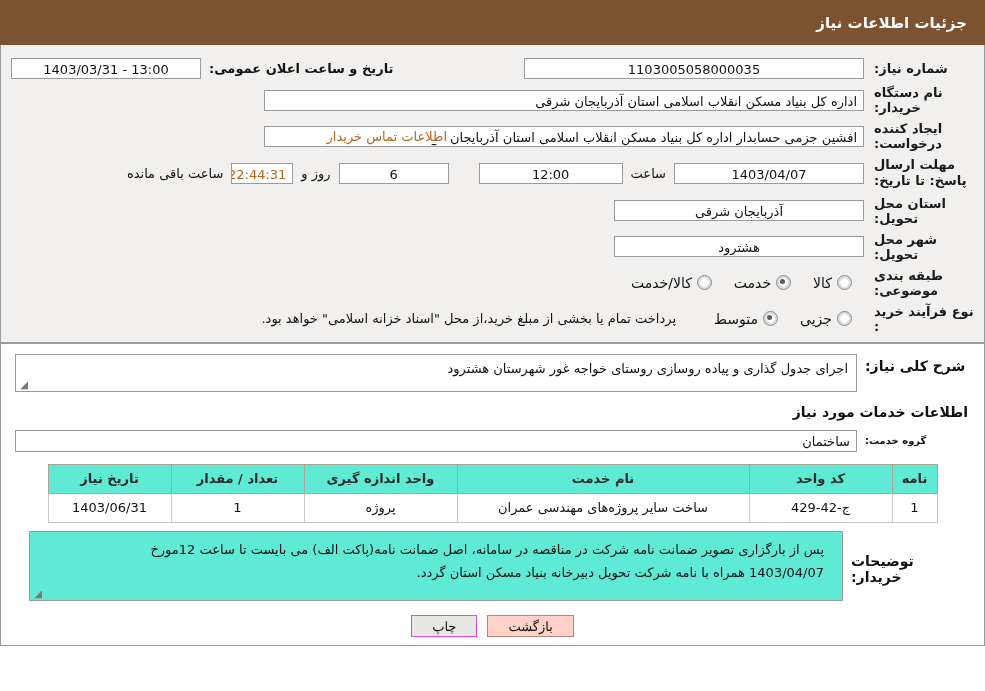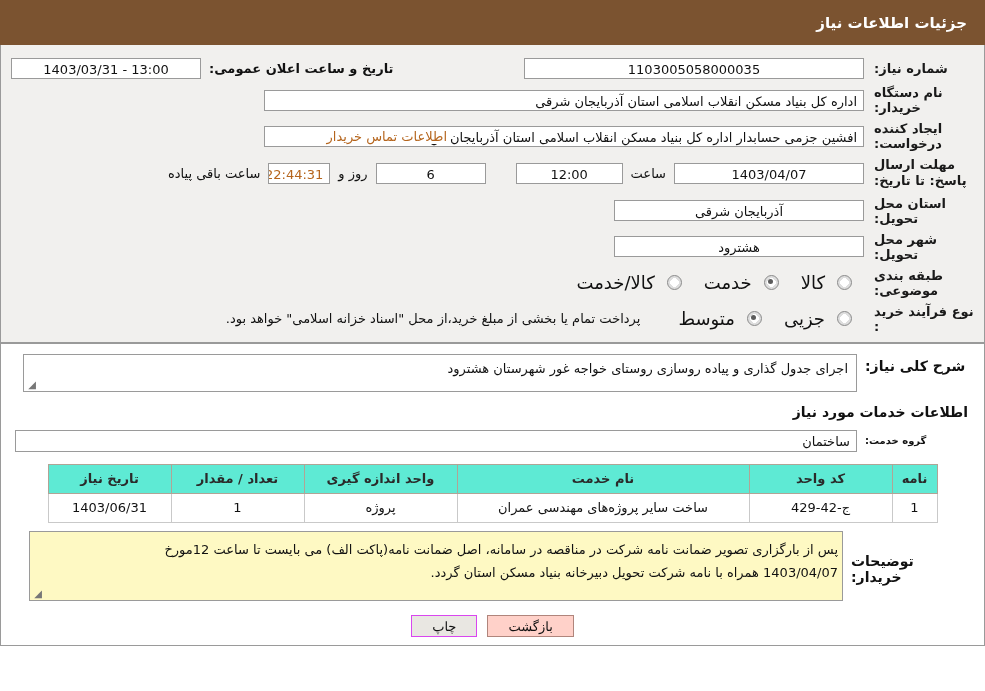--- a/index.html
+++ b/index.html
@@ -128,23 +128,22 @@
   }
 
   
   .radio-group {
     display: flex;
     align-items: center;
     gap: 22px;
   }
   .radio-item {
     display: flex;
-    align-items: center;
-    gap: 12px;
-    font-size: 18px;
+    gap: 5px;
+    font-size: 14px;
     white-space: nowrap;
   }
   .radio {
     width: 13px; height: 13px;
     border-radius: 50%;
     border: 1px solid #8a8a8a;
     background: radial-gradient(#ffffff 0 45%, #dedede 46% 100%);
     display: inline-block;
     position: relative;
     flex: none;
@@ -181,21 +180,20 @@
   .textarea {
     border: 1px solid #9a9a9a;
     background: #ffffff;
     flex: 1 1 auto;
     min-height: 38px;
     padding: 4px 8px;
     font-size: 13px;
     line-height: 1.5;
     position: relative;
     box-sizing: border-box;
-    margin-left: 8px;
   }
   .resize-h {
     position: absolute;
     left: 2px;
     bottom: 1px;
     width: 10px; height: 10px;
     color: #777;
     font-size: 10px;
     line-height: 10px;
   }
@@ -253,24 +251,24 @@
     font-weight: bold;
     font-size: 14px;
     width: 105px;
     text-align: left;
     padding-left: 8px;
     flex: none;
     padding-top: 22px;
   }
   .notes-box {
     border: 1px solid #9a9a9a;
-    background: #fef9c3;
+    background: #5eead4;
     flex: 1 1 auto;
     min-height: 70px;
-    padding: 6px 4px;
+    padding: 6px 18px;
     font-size: 13px;
     line-height: 1.8;
     position: relative;
     box-sizing: border-box;
   }
 
   
   .footer {
     display: flex;
     justify-content: center;
@@ -335,26 +333,26 @@
       <div class="fld right" style="width:600px;position:relative">
         <span>افشین جزمی حسابدار اداره کل بنیاد مسکن انقلاب اسلامی استان آذربایجان ش</span>
       </div>
       <a class="link" href="#" style="margin-right:-186px;background:#fff;padding:0 3px;z-index:3;position:relative">اطلاعات تماس خریدار</a>
     </div>
 
     <div class="row">
       <div class="lbl" style="line-height:1.25">مهلت ارسال پاسخ: تا تاریخ:</div>
       <div class="fld" style="width:190px">1403/04/07</div>
       <div class="inline-lbl">ساعت</div>
-      <div class="fld" style="width:107px">12:00</div>
+      <div class="fld" style="width:144px">12:00</div>
       <div style="width:30px"></div>
       <div class="fld" style="width:110px">6</div>
       <div class="inline-lbl">روز و</div>
       <div class="fld" style="width:62px;color:#b5651d">22:44:31</div>
-      <div class="inline-lbl">ساعت باقی پیاده</div>
+      <div class="inline-lbl">ساعت باقی مانده</div>
     </div>
 
     <div class="row">
       <div class="lbl">استان محل تحویل:</div>
       <div class="fld" style="width:250px">آذربایجان شرقی</div>
     </div>
 
     <div class="row">
       <div class="lbl">شهر محل تحویل:</div>
       <div class="fld" style="width:250px">هشترود</div>

